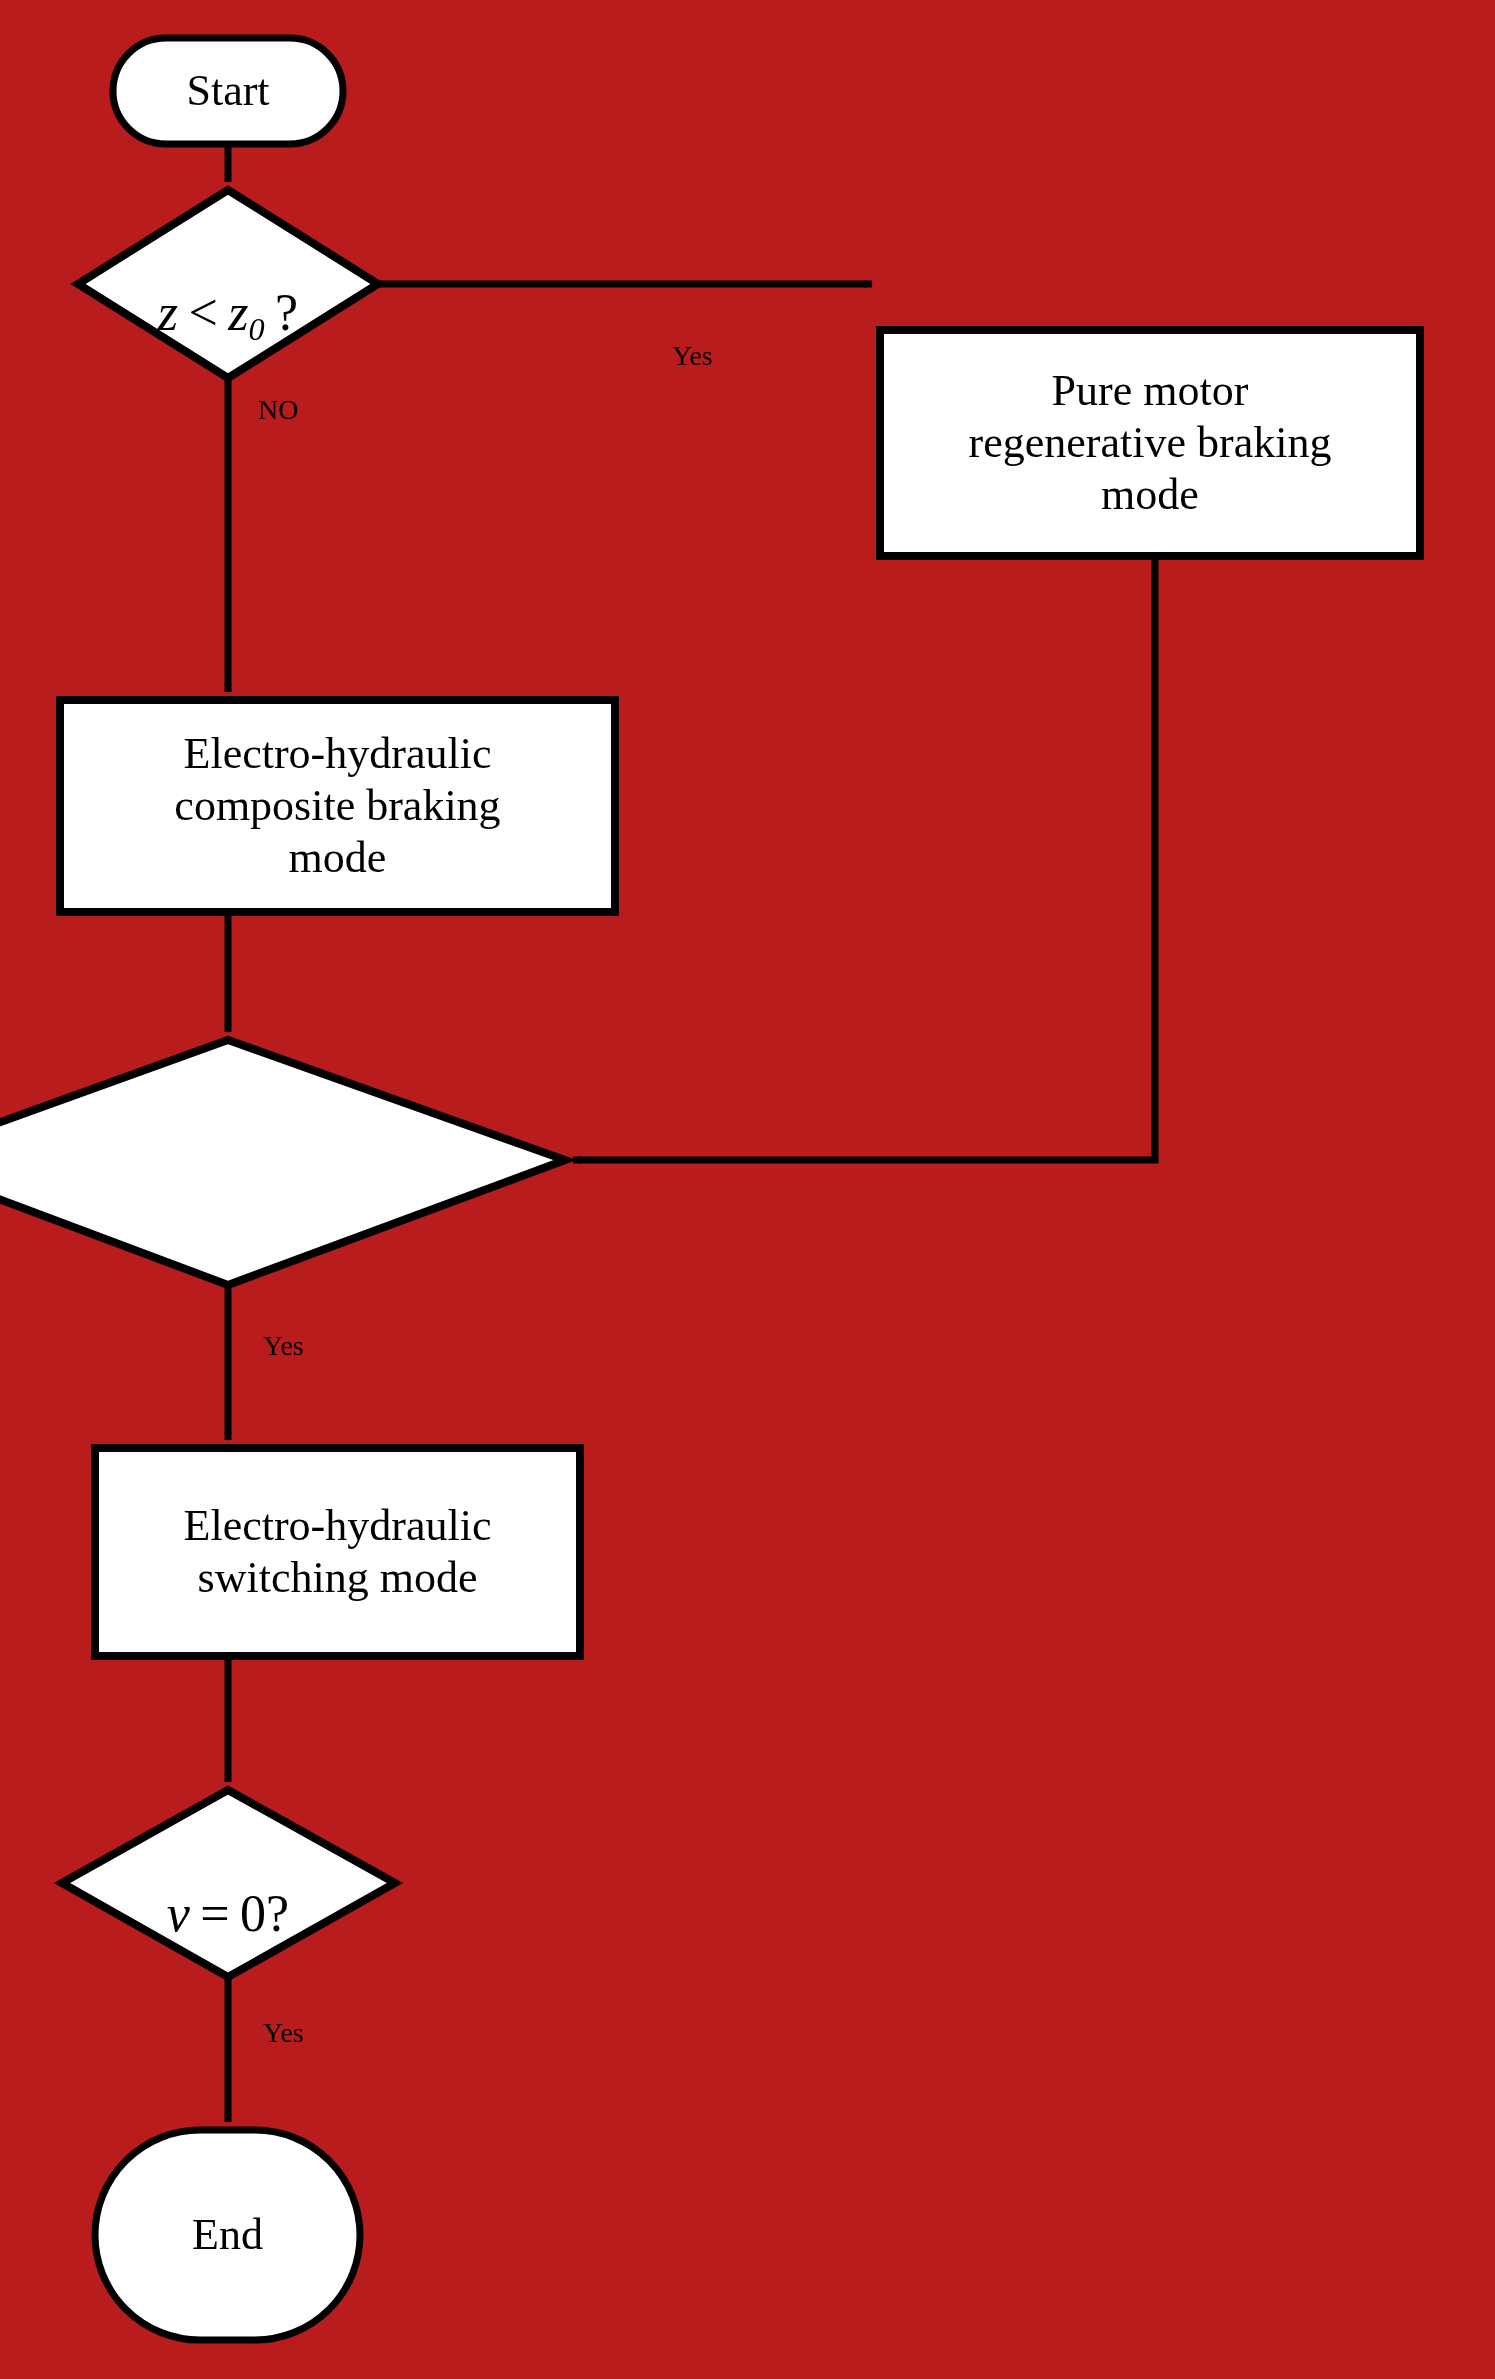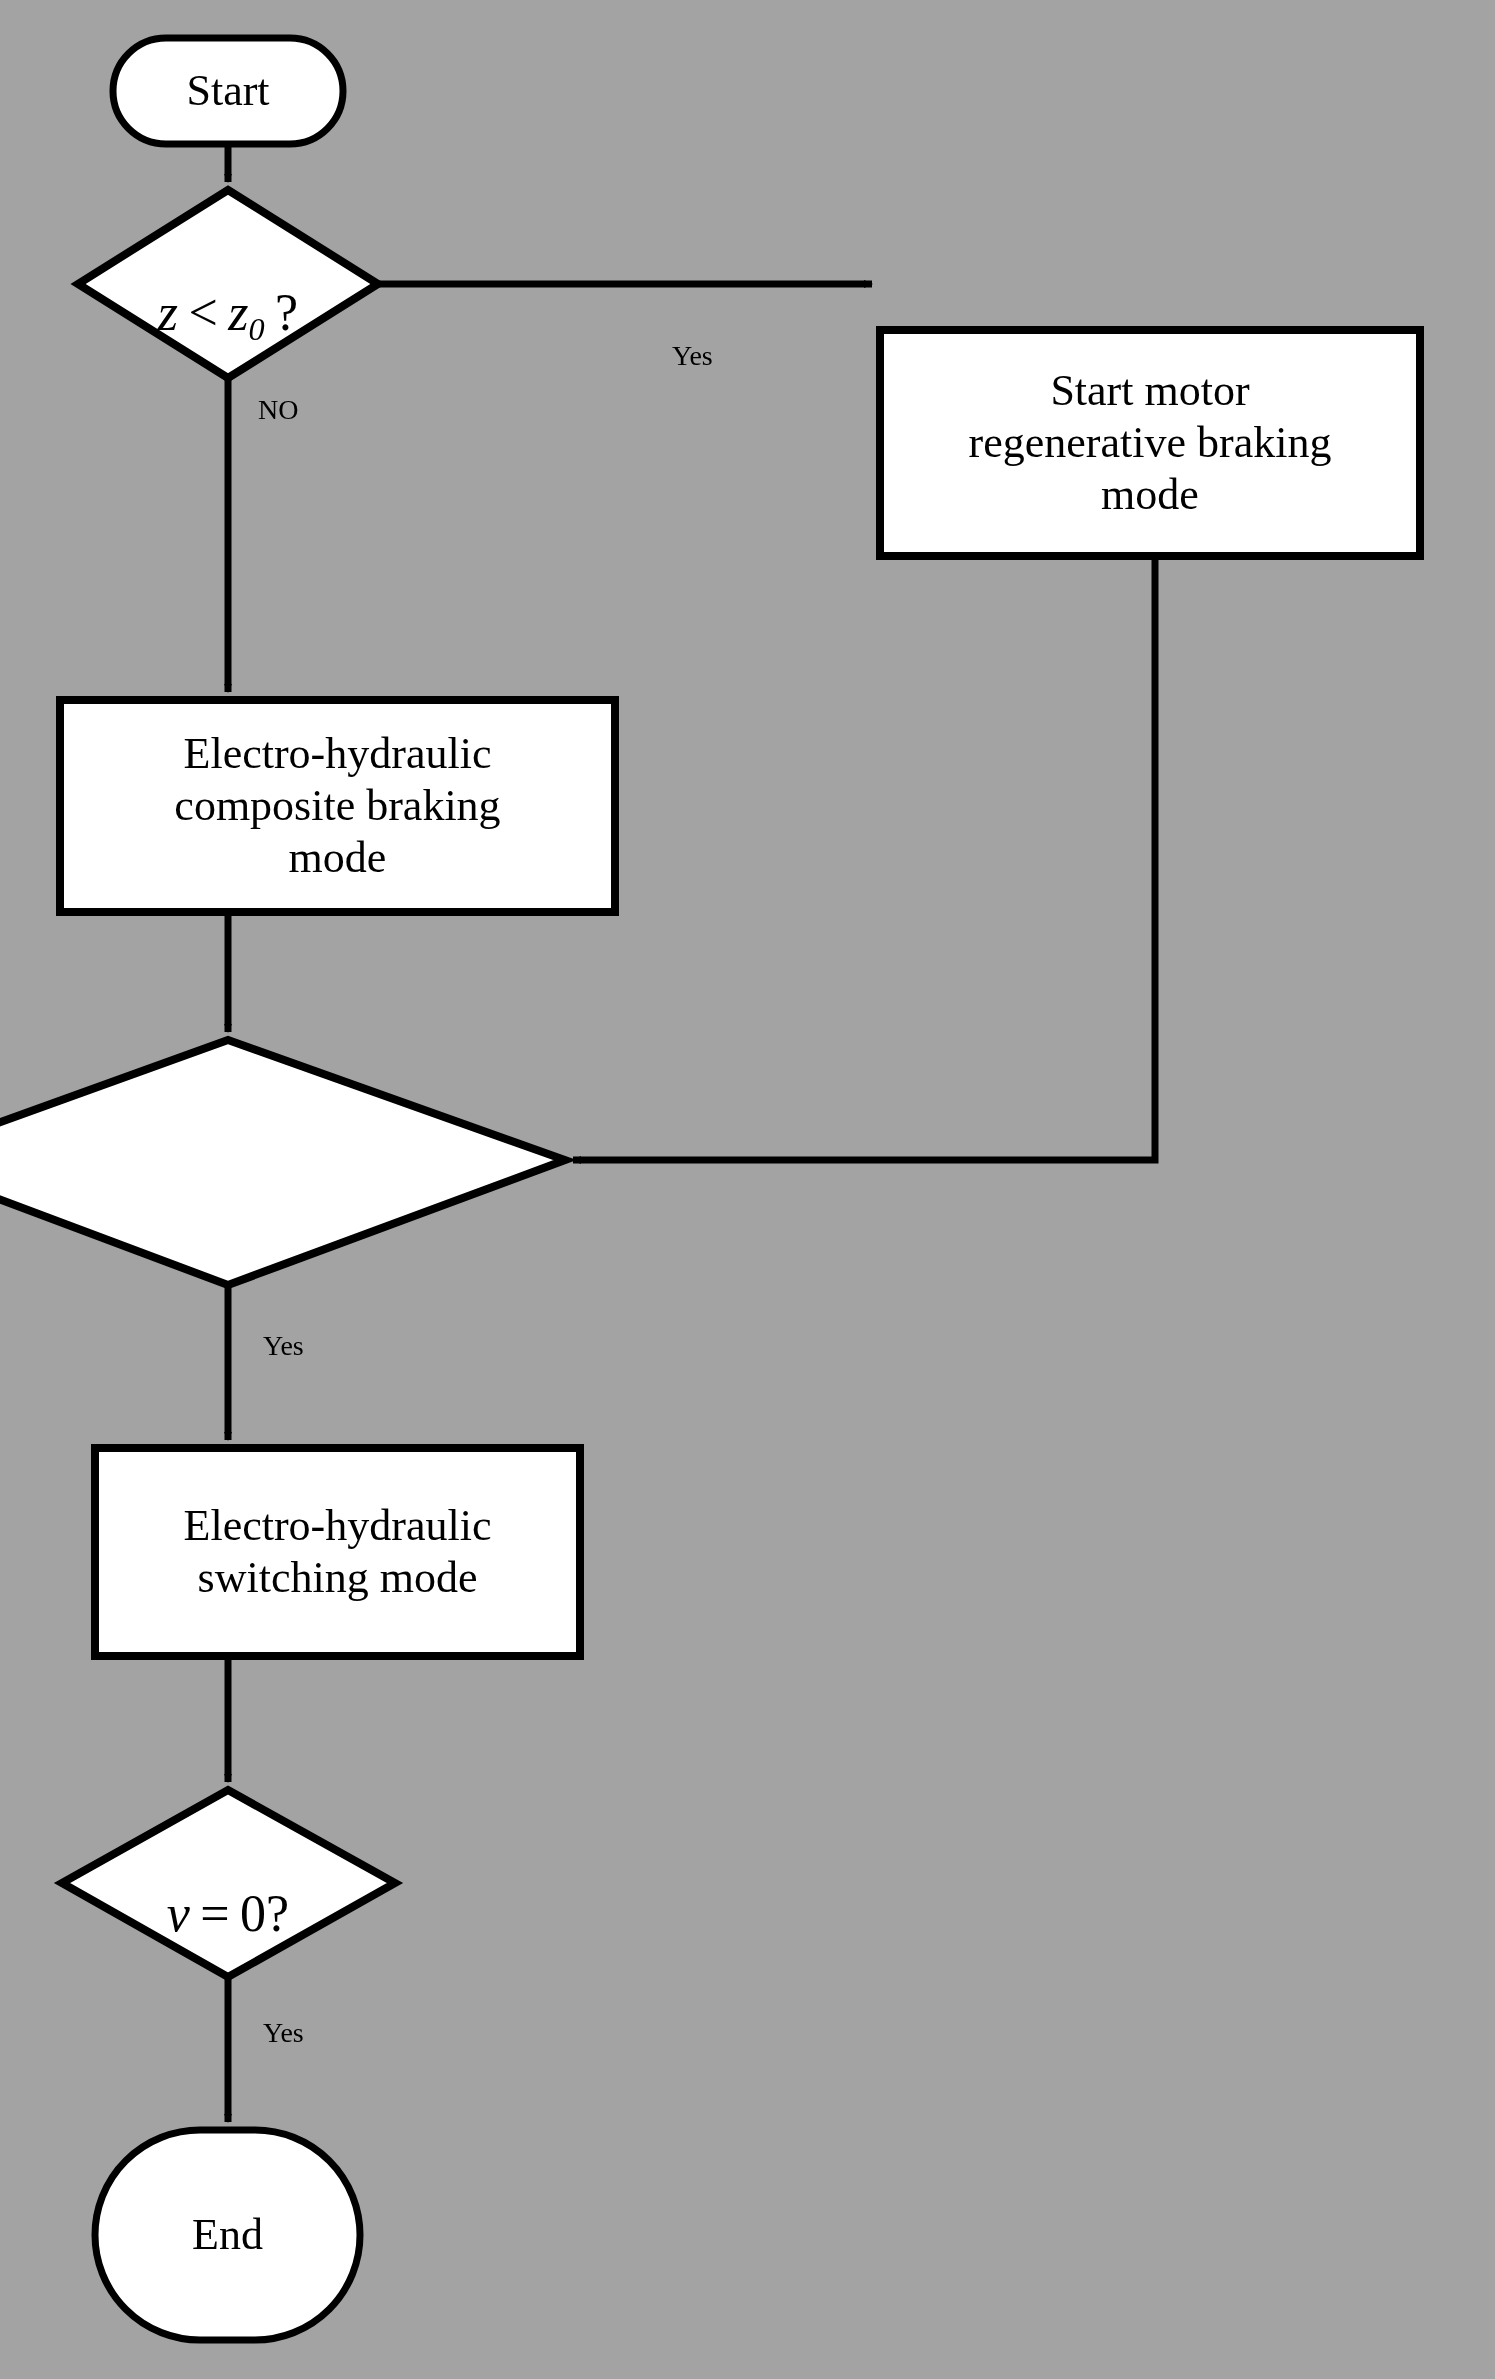--- a/index.html
+++ b/index.html
@@ -8,21 +8,21 @@
     background: #ffffff;
   }
   body {
     font-family: "Liberation Serif", "DejaVu Serif", serif;
     color: #000000;
   }
   #flowchart-canvas {
     position: relative;
     width: 1495px;
     height: 2379px;
-    background: #a3a3a3;
+    background: #b91c1c;
     overflow: hidden;
   }
   #flow-svg {
     position: absolute;
     left: 0;
     top: 0;
     width: 1495px;
     height: 2379px;
   }
   .node-label {
@@ -140,21 +140,21 @@
   </svg>
 
   <div class="node-label terminal-label" style="left:113px; top:38px; width:230px; height:106px;">Start</div>
 
   <div class="node-label decision-label" style="left:78px; top:236px; width:300px; height:96px;">
     <span class="math">
       <span>z</span><span> </span><span class="upright">&lt;</span><span> </span><span>z</span><sub>0</sub><span> </span><span class="upright">?</span>
     </span>
   </div>
 
-  <div class="node-label process-label" style="left:880px; top:330px; width:540px; height:226px;">Start motor
+  <div class="node-label process-label" style="left:880px; top:330px; width:540px; height:226px;">Pure motor
 regenerative braking
 mode</div>
 
   <div class="node-label process-label" style="left:60px; top:700px; width:555px; height:212px;">Electro-hydraulic
 composite braking
 mode</div>
 
 
   <div class="node-label process-label" style="left:95px; top:1448px; width:485px; height:208px;">Electro-hydraulic
 switching mode</div>

